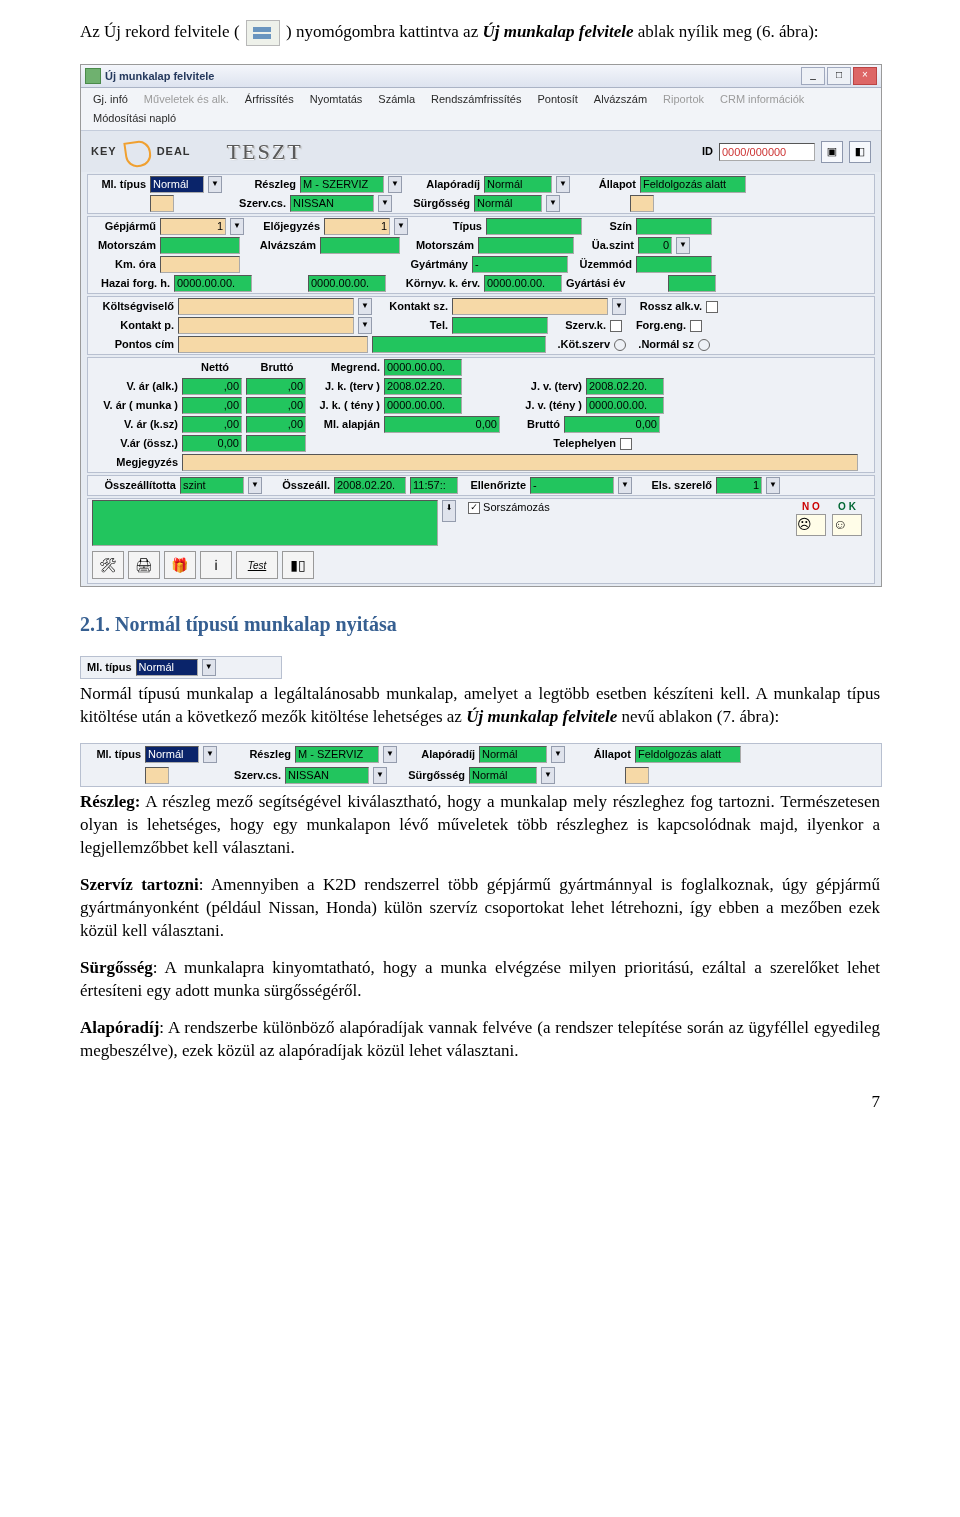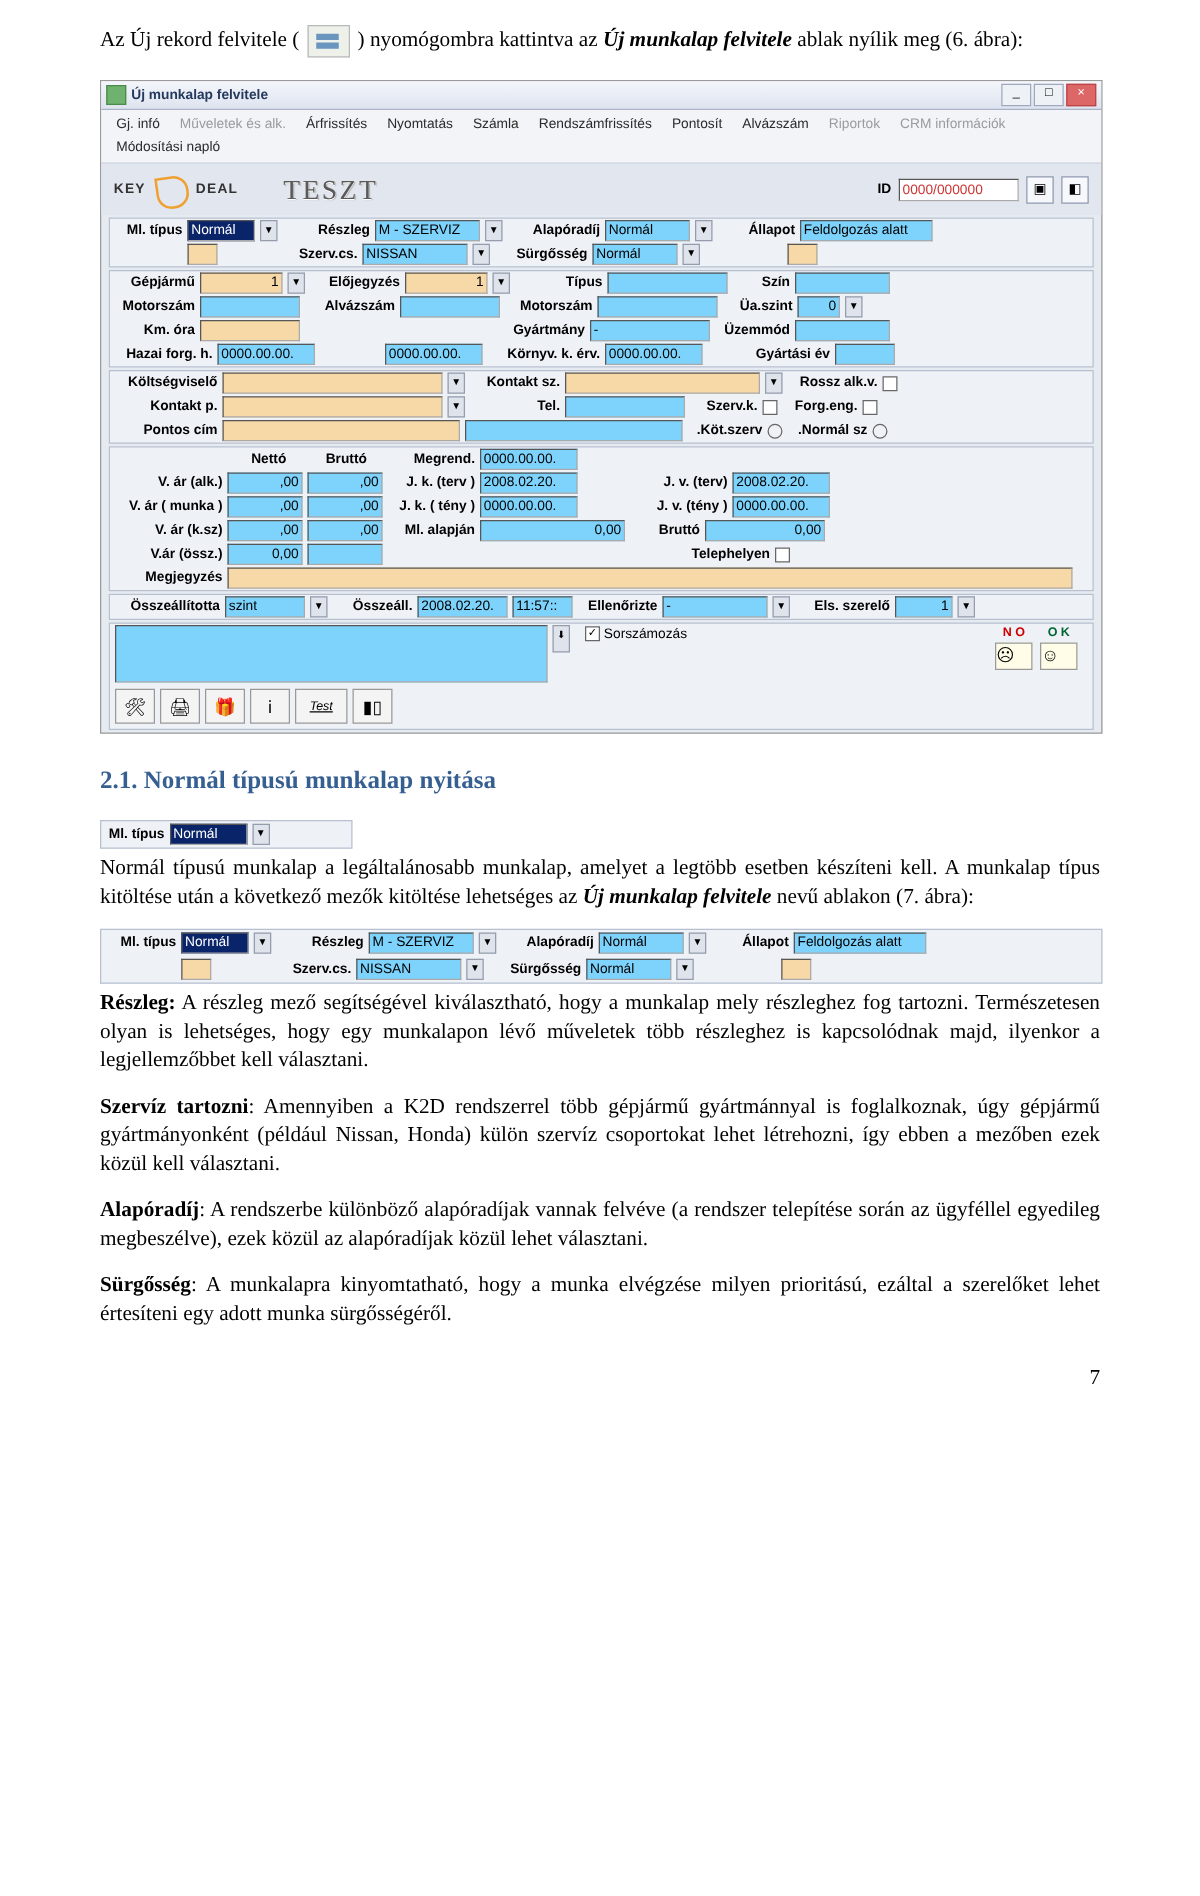--- a/index.html
+++ b/index.html
@@ -31,21 +31,21 @@
   .keydeal{font-weight:bold;letter-spacing:1px;color:#333}
   .two{display:inline-block;width:28px;height:24px;position:relative}
   .two::before{content:"";position:absolute;width:22px;height:22px;border:2px solid #f0a030;border-radius:0 12px 12px 12px;transform:rotate(-8deg);left:2px;top:1px}
   .teszt{margin-left:30px;font-family:Georgia,serif;font-size:22px;color:#5a5a5a;letter-spacing:2px;text-shadow:0 1px 0 #fff,1px 1px 1px #aaa}
   .idbox{display:flex;align-items:center;gap:6px}
   .idbox input{width:90px;height:16px;border:1px inset #aaa;font-size:11px;color:#c33;padding:0 2px}
   .sq{width:20px;height:20px;border:1px solid #8d97ad;background:#f6f8fc;display:inline-flex;align-items:center;justify-content:center}
   .panel{border:1px solid #b8c0d0;margin:2px 6px;background:#eef1f6}
   .row{display:flex;align-items:center;padding:1px 4px;gap:4px}
   .lbl{white-space:nowrap;font-weight:bold;text-align:right;font-size:11px}
-  .fld{height:15px;border:1px inset #aaa;background:#7dd3fc;font-size:11px;padding:0 2px;white-space:nowrap;overflow:hidden}
+  .fld{height:15px;border:1px inset #aaa;background:#22c55e;font-size:11px;padding:0 2px;white-space:nowrap;overflow:hidden}
   .fld.sel{background:#f6d9a7}
   .fld.hl{background:#0a246a;color:#fff}
   .dd{display:inline-block;width:12px;height:15px;background:#dfe3ec;border:1px solid #949cad;text-align:center;line-height:13px;font-size:8px}
   .radio{width:10px;height:10px;border:1px solid #666;border-radius:50%;display:inline-block;vertical-align:middle}
   .chk{width:10px;height:10px;border:1px solid #666;background:#fff;display:inline-block;vertical-align:middle;text-align:center;line-height:9px;font-size:9px}
   .toolbar{display:flex;align-items:center;gap:4px;padding:4px}
   .tb{width:30px;height:26px;background:#f4f4f4;border:1px solid #999;font-size:14px;display:flex;align-items:center;justify-content:center}
   .btns{display:flex;gap:6px;align-items:flex-start;padding-right:8px}
   .no,.ok{text-align:center;font-size:10px;font-weight:bold}
   .no{color:#c00}.ok{color:#063}
@@ -166,21 +166,21 @@
         <span class="lbl" style="width:60px">Üzemmód</span>
         <span class="fld" style="width:70px"></span>
       </div>
       <div class="row">
         <span class="lbl" style="width:78px">Hazai forg. h.</span>
         <span class="fld" style="width:72px">0000.00.00.</span>
         <span style="width:48px"></span>
         <span class="fld" style="width:72px">0000.00.00.</span>
         <span class="lbl" style="width:90px">Környv. k. érv.</span>
         <span class="fld" style="width:72px">0000.00.00.</span>
-        <span class="lbl" style="width:98px;text-align:right">Gyártási év</span>
+        <span class="lbl" style="width:98px;text-align:left">Gyártási év</span>
         <span class="fld" style="width:42px"></span>
       </div>
     </div>
 
     <div class="panel">
       <div class="row">
         <span class="lbl" style="width:82px">Költségviselő</span>
         <span class="fld sel" style="width:170px"></span>
           <span class="dd">▼</span>
         <span class="lbl" style="width:72px">Kontakt sz.</span>
@@ -348,17 +348,17 @@
       <span class="lbl" style="width:74px">Sürgősség</span>
       <span class="fld" style="width:62px">Normál</span>
         <span class="dd">▼</span>
       <span class="fld sel" style="width:18px;margin-left:66px"></span>
     </div>
   </div>
 
 
   <div class="para"><span class="bold">Részleg:</span><span> A részleg mező segítségével kiválasztható, hogy a munkalap mely részleghez fog tartozni. Természetesen olyan is lehetséges, hogy egy munkalapon lévő műveletek több részleghez is kapcsolódnak majd, ilyenkor a legjellemzőbbet kell választani.</span></div>
   <div class="para"><span class="bold">Szervíz tartozni</span><span>: Amennyiben a K2D rendszerrel több gépjármű gyártmánnyal is foglalkoznak, úgy gépjármű gyártmányonként (például Nissan, Honda) külön szervíz csoportokat lehet létrehozni, így ebben a mezőben ezek közül kell választani.</span></div>
+  <div class="para"><span class="bold">Sürgősség</span><span>: A munkalapra kinyomtatható, hogy a munka elvégzése milyen prioritású, ezáltal a szerelőket lehet értesíteni egy adott munka sürgősségéről.</span></div>
   <div class="para"><span class="bold">Alapóradíj</span><span>: A rendszerbe különböző alapóradíjak vannak felvéve (a rendszer telepítése során az ügyféllel egyedileg megbeszélve), ezek közül az alapóradíjak közül lehet választani.</span></div>
-  <div class="para"><span class="bold">Sürgősség</span><span>: A munkalapra kinyomtatható, hogy a munka elvégzése milyen prioritású, ezáltal a szerelőket lehet értesíteni egy adott munka sürgősségéről.</span></div>
 
   <div class="pnum">7</div>
 </div>
 
 </body></html>

